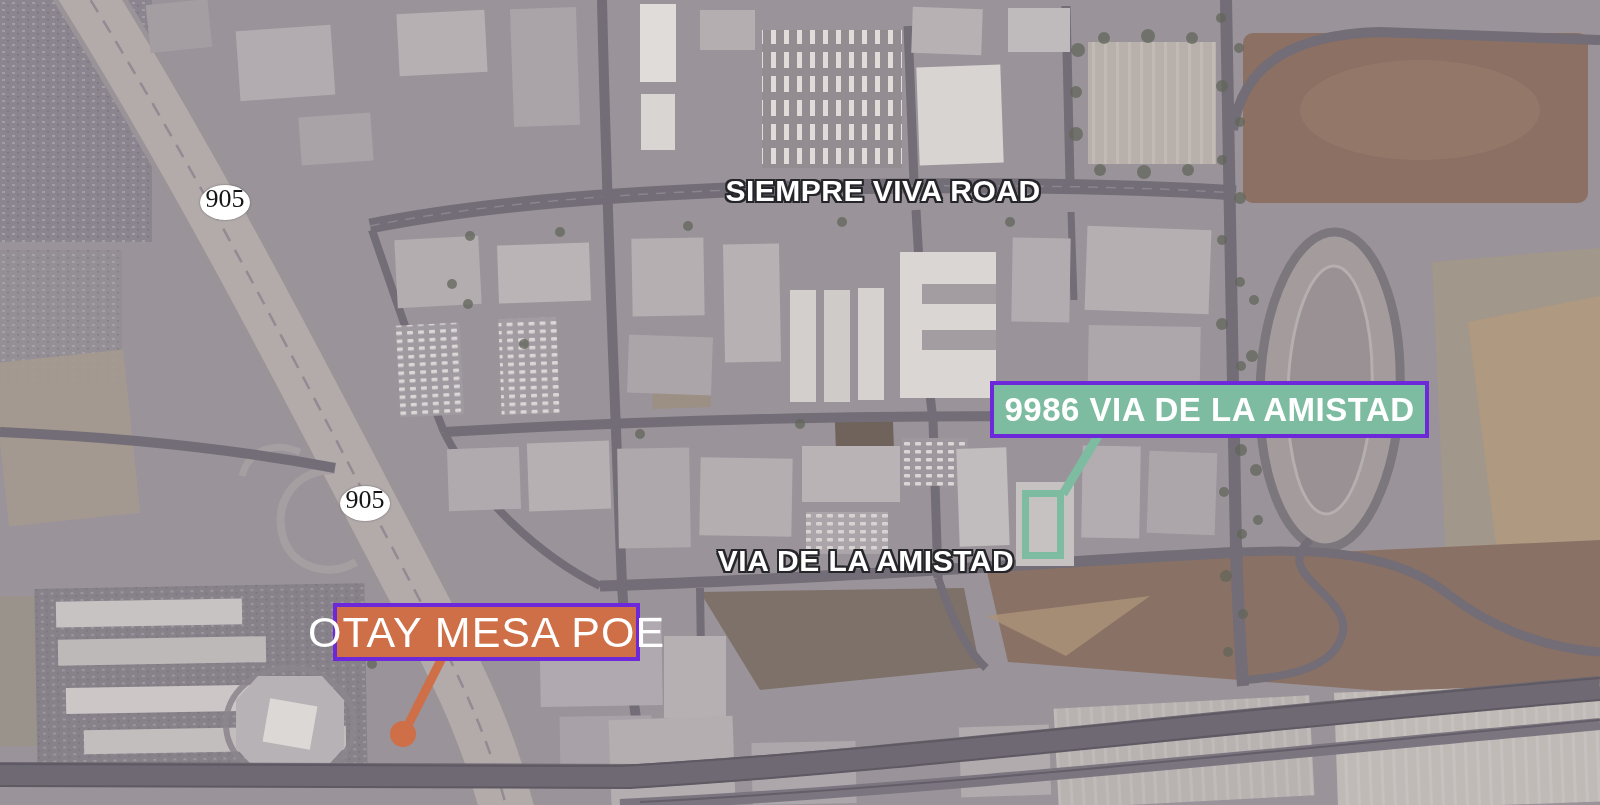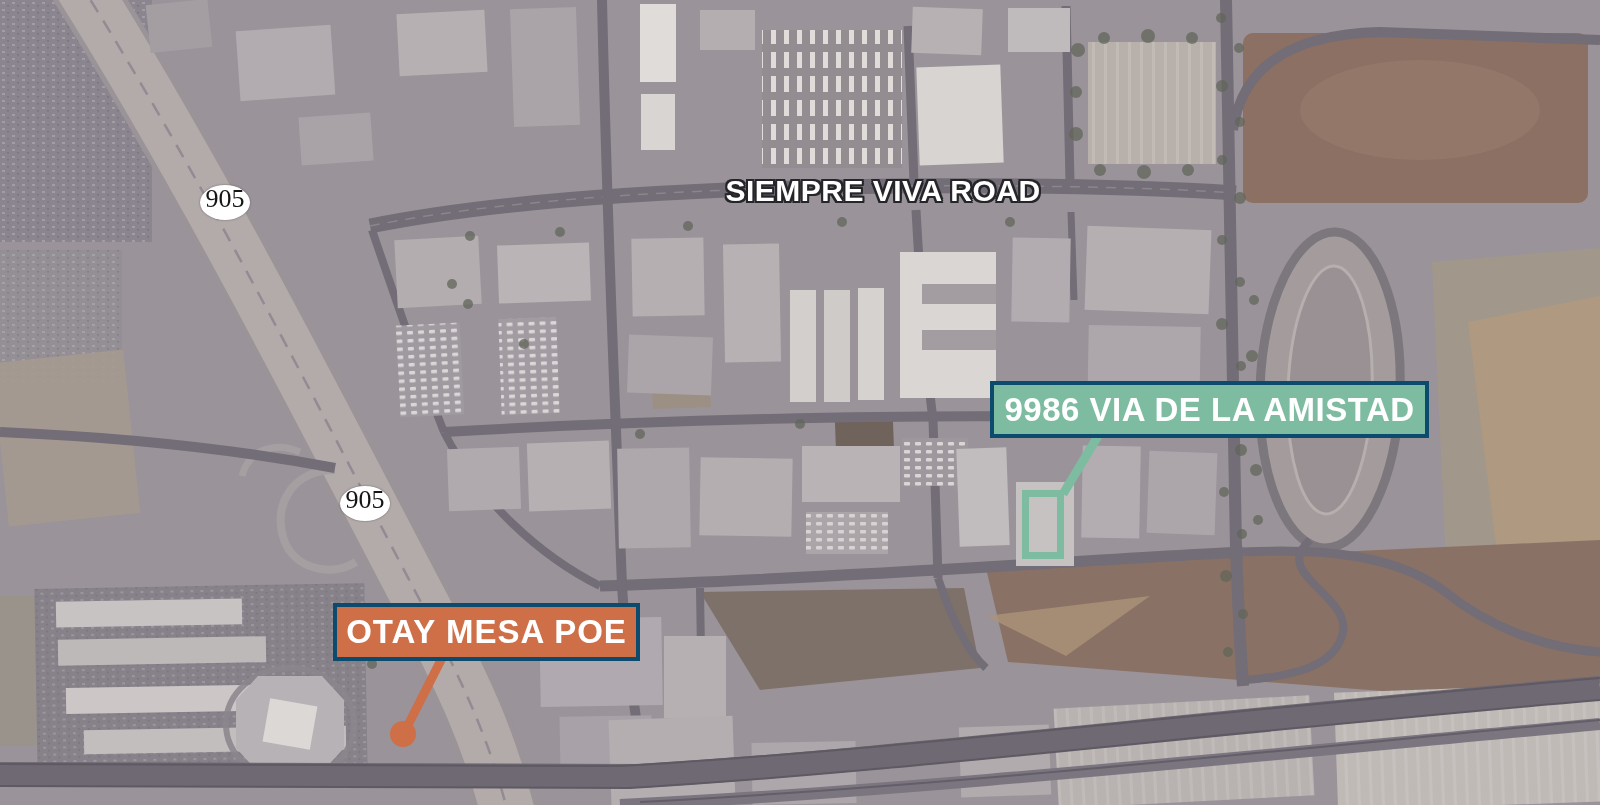--- a/index.html
+++ b/index.html
@@ -25,26 +25,26 @@
   .shield{
     position:absolute;z-index:3;width:50px;height:35px;border-radius:50%;
     background:var(--shield-fill);display:flex;align-items:flex-start;justify-content:center;
     box-shadow:0 0 2px rgba(40,40,45,.55);
   }
   .shield-num{
     font-family:"Liberation Serif","DejaVu Serif",serif;
     font-size:26px;color:var(--shield-text);line-height:1;padding-top:1px;
   }
   .label-box{
-    position:absolute;z-index:4;box-sizing:border-box;border:4px solid #0c4a6e;
+    position:absolute;z-index:4;box-sizing:border-box;border:4px solid #6d28d9;
     display:flex;align-items:center;justify-content:center;white-space:nowrap;
     color:var(--label-text);
   }
   .teal-box{background:var(--teal);font-size:33px;font-weight:600;letter-spacing:.5px;}
-  .orange-box{background:var(--orange);font-size:33px;font-weight:bold;letter-spacing:1px;}
+  .orange-box{background:var(--orange);font-size:43px;font-weight:normal;letter-spacing:1px;}
 </style>
 </head>
 <body>
 
 <div class="canvas">
 
   <svg class="bg" viewBox="0 0 1600 805" preserveAspectRatio="none">
     <defs>
       <pattern id="trailers" width="13" height="24" patternUnits="userSpaceOnUse">
         <rect x="4" y="4" width="5" height="16" fill="#eceae7"></rect>
@@ -238,20 +238,21 @@
   </svg>
 
   <svg class="overlay" viewBox="0 0 1600 805">
     <path class="ann-teal-stroke" d="M 1098 436 L 1063 494" stroke-width="9" fill="none"></path>
     <rect class="ann-teal-stroke" x="1025.5" y="493.5" width="35" height="62" stroke-width="7" fill="none"></rect>
     <path class="ann-orange-stroke" d="M 442 658 L 407 727" stroke-width="9" fill="none"></path>
     <circle class="ann-orange-fill" cx="403" cy="734" r="13"></circle>
   </svg>
 
   <div class="street-label" style="left:883px;top:191px;">SIEMPRE VIVA ROAD</div>
+  <div class="street-label" style="left:866px;top:561px;">VIA DE LA AMISTAD</div>
 
   <div class="shield" style="left:200px;top:185px;">
     <span class="shield-num">905</span>
   </div>
   <div class="shield" style="left:340px;top:486px;">
     <span class="shield-num">905</span>
   </div>
 
   <div class="label-box teal-box" style="left:990px;top:381px;width:439px;height:57px;">
     <span>9986 VIA DE LA AMISTAD</span>

